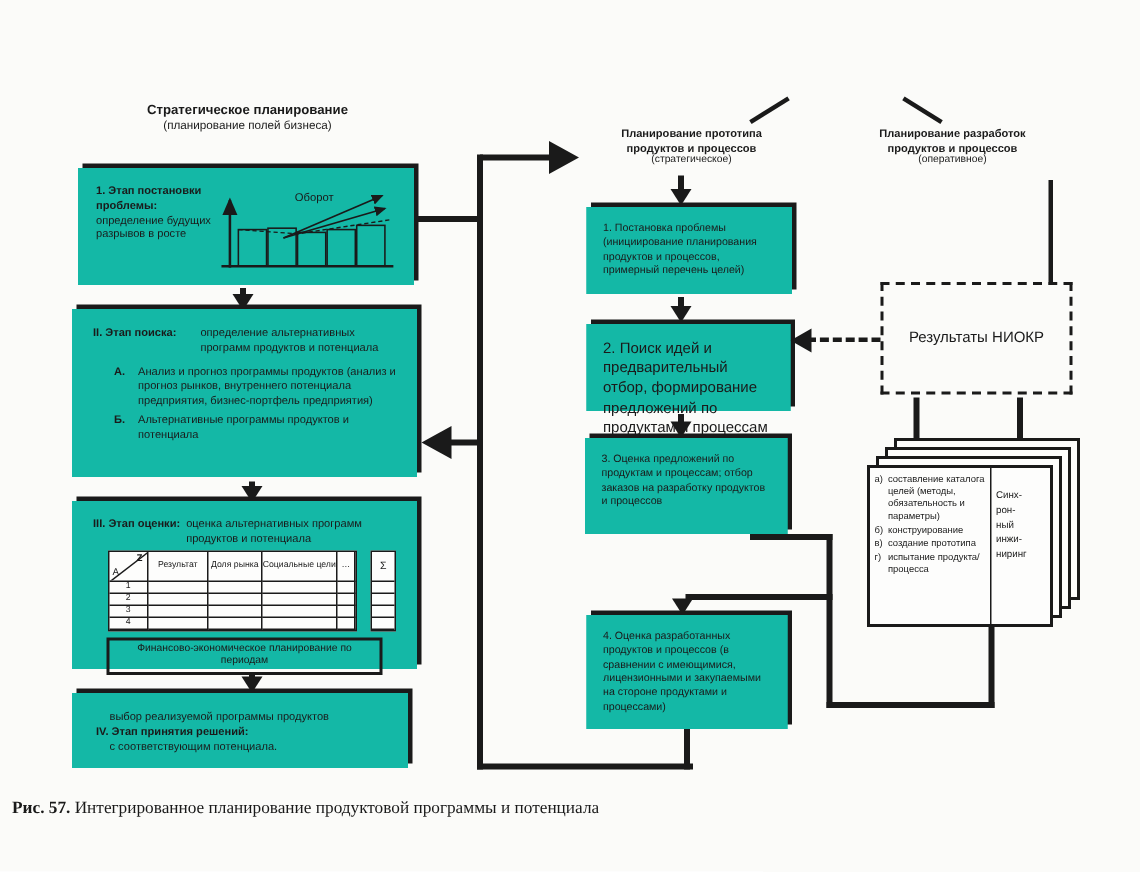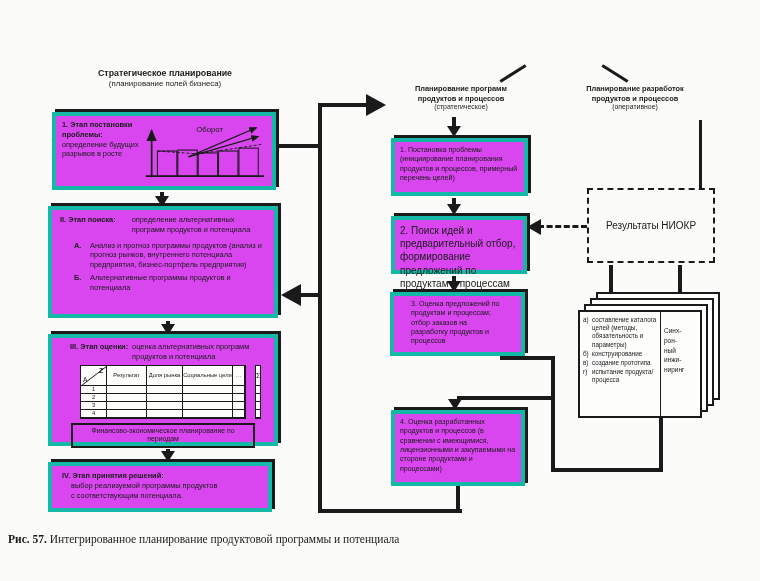--- a/index.html
+++ b/index.html
@@ -1,19 +1,19 @@
 <!DOCTYPE html>
 <html lang="ru"><head>
 <meta charset="utf-8">
 <style>
   html,body{margin:0;padding:0;background:#ffffff;}
   #canvas{position:relative;width:760px;height:581px;background:#fbfbf9;
           font-family:"Liberation Sans",sans-serif;color:#1a1a1a;overflow:hidden;}
   .abs{position:absolute;}
-  .box{position:absolute;background:#d946ef;border:4px solid #14b8a6;box-shadow:3px -3px 0 0 #1a1a1a;box-sizing:border-box;}
+  .box{position:absolute;background:#14b8a6;border:6px solid #14b8a6;box-shadow:3px -3px 0 0 #1a1a1a;box-sizing:border-box;}
   .line{position:absolute;background:#1a1a1a;}
   .dash-h{position:absolute;border-top:3px dashed #1a1a1a;}
   .dashed-box{position:absolute;border:2px dashed #1a1a1a;box-sizing:border-box;
               display:flex;align-items:center;justify-content:center;font-size:10px;}
   .ah-down{position:absolute;width:0;height:0;border-left:7px solid transparent;border-right:7px solid transparent;border-top:11px solid #1a1a1a;}
   .ah-left-big{position:absolute;width:0;height:0;border-top:11px solid transparent;border-bottom:11px solid transparent;border-right:20px solid #1a1a1a;}
   .ah-right-big{position:absolute;width:0;height:0;border-top:11px solid transparent;border-bottom:11px solid transparent;border-left:20px solid #1a1a1a;}
   .ah-left-sm{position:absolute;width:0;height:0;border-top:8px solid transparent;border-bottom:8px solid transparent;border-right:14px solid #1a1a1a;}
   .hdr{font-weight:bold;font-size:8.8px;text-align:center;line-height:1.3;}
   .hdr .sm{font-weight:normal;font-size:7.8px;display:block;}
@@ -96,21 +96,21 @@
     </div>
     <div class="bt item">
       <span class="lt">Б.</span>
       <span style="flex:1;">Альтернативные программы продуктов и потенциала</span>
     </div>
   </div>
 
   <div class="line" style="left:166px;top:321px;width:4px;height:5px;"></div>
   <div class="ah-down" style="left:161px;top:324px;"></div>
 
-  <div class="box" style="left:48px;top:334px;width:230px;height:112px;padding:4px 18px;">
+  <div class="box" style="left:48px;top:334px;width:230px;height:112px;padding:4px 8px;">
     <div class="bt" style="display:flex;">
       <span class="b" style="flex:none;margin-right:4px;">III. Этап оценки:</span>
       <span style="flex:1;">оценка альтернативных программ продуктов и потенциала</span>
     </div>
     <div style="display:flex;margin-top:3px;margin-left:10px;">
       <div class="tgrid">
         <div class="corner">
           <svg width="26" height="20" style="position:absolute;left:0;top:0;">
             <line x1="0" y1="20" x2="26" y2="0" stroke="#1a1a1a" stroke-width="1"></line>
           </svg>
@@ -151,38 +151,38 @@
           <div></div>
       </div>
     </div>
     <div class="finbox">Финансово-экономическое планирование по периодам</div>
   </div>
 
   <div class="line" style="left:166px;top:449px;width:4px;height:4px;"></div>
   <div class="ah-down" style="left:161px;top:451px;"></div>
 
   <div class="box" style="left:48px;top:462px;width:224px;height:50px;padding:5px 10px;">
+    <div class="bt" style="padding-left:9px;">выбор реализуемой программы продуктов</div>
     <div class="bt b">IV. Этап принятия решений:</div>
-    <div class="bt" style="padding-left:9px;">выбор реализуемой программы продуктов</div>
     <div class="bt" style="padding-left:9px;">с соответствующим потенциала.</div>
   </div>
 
   <div class="line" style="left:276px;top:144px;width:46px;height:4px;"></div>
   <div class="line" style="left:318px;top:103px;width:4px;height:410px;"></div>
   <div class="line" style="left:320px;top:103px;width:48px;height:4px;"></div>
   <div class="ah-right-big" style="left:366px;top:94px;"></div>
   <div class="line" style="left:299px;top:293px;width:22px;height:4px;"></div>
   <div class="ah-left-big" style="left:281px;top:284px;"></div>
   <div class="line" style="left:318px;top:509px;width:144px;height:4px;"></div>
 
   <div class="diagbar" style="left:498px;top:72px;transform:rotate(-32deg);"></div>
   <div class="diagbar" style="left:600px;top:72px;transform:rotate(32deg);"></div>
 
   <div class="subhdr" style="left:388px;top:84px;width:146px;">
-    <span>Планирование программ</span><br>
+    <span>Планирование прототипа</span><br>
     <span>продуктов и процессов</span>
     <span class="paren">(стратегическое)</span>
   </div>
   <div class="subhdr" style="left:560px;top:84px;width:150px;">
     <span>Планирование разработок</span><br>
     <span>продуктов и процессов</span>
     <span class="paren">(оперативное)</span>
   </div>
 
   <div class="line" style="left:452px;top:117px;width:4px;height:10px;"></div>
@@ -193,21 +193,21 @@
   </div>
   <div class="line" style="left:452px;top:198px;width:4px;height:7px;"></div>
   <div class="ah-down" style="left:447px;top:204px;"></div>
 
   <div class="box" style="left:391px;top:216px;width:136px;height:58px;padding:4px 5px;">
     <div class="bt" style="font-size:10px;">2.  Поиск идей и предварительный отбор, формирование предложений по продуктам и процессам</div>
   </div>
   <div class="line" style="left:452px;top:276px;width:4px;height:6px;"></div>
   <div class="ah-down" style="left:447px;top:281px;"></div>
 
-  <div class="box" style="left:390px;top:292px;width:135px;height:64px;padding:4px 17px;">
+  <div class="box" style="left:390px;top:292px;width:135px;height:64px;padding:4px 5px;">
     <div class="bt" style="font-size:7.1px;">3.  Оценка предложений по продуктам и процессам; отбор заказов на разработку продуктов и процессов</div>
   </div>
 
   <div class="line" style="left:500px;top:356px;width:55px;height:4px;"></div>
   <div class="line" style="left:551px;top:356px;width:4px;height:116px;"></div>
   <div class="line" style="left:457px;top:396px;width:98px;height:4px;"></div>
   <div class="ah-down" style="left:448px;top:399px;"></div>
 
   <div class="box" style="left:391px;top:410px;width:134px;height:76px;padding:4px 5px;">
     <div class="bt" style="font-size:7.1px;">4.  Оценка разработанных продуктов и процессов (в сравнении с имеющимися, лицензионными и закупаемыми на стороне продуктами и процессами)</div>

